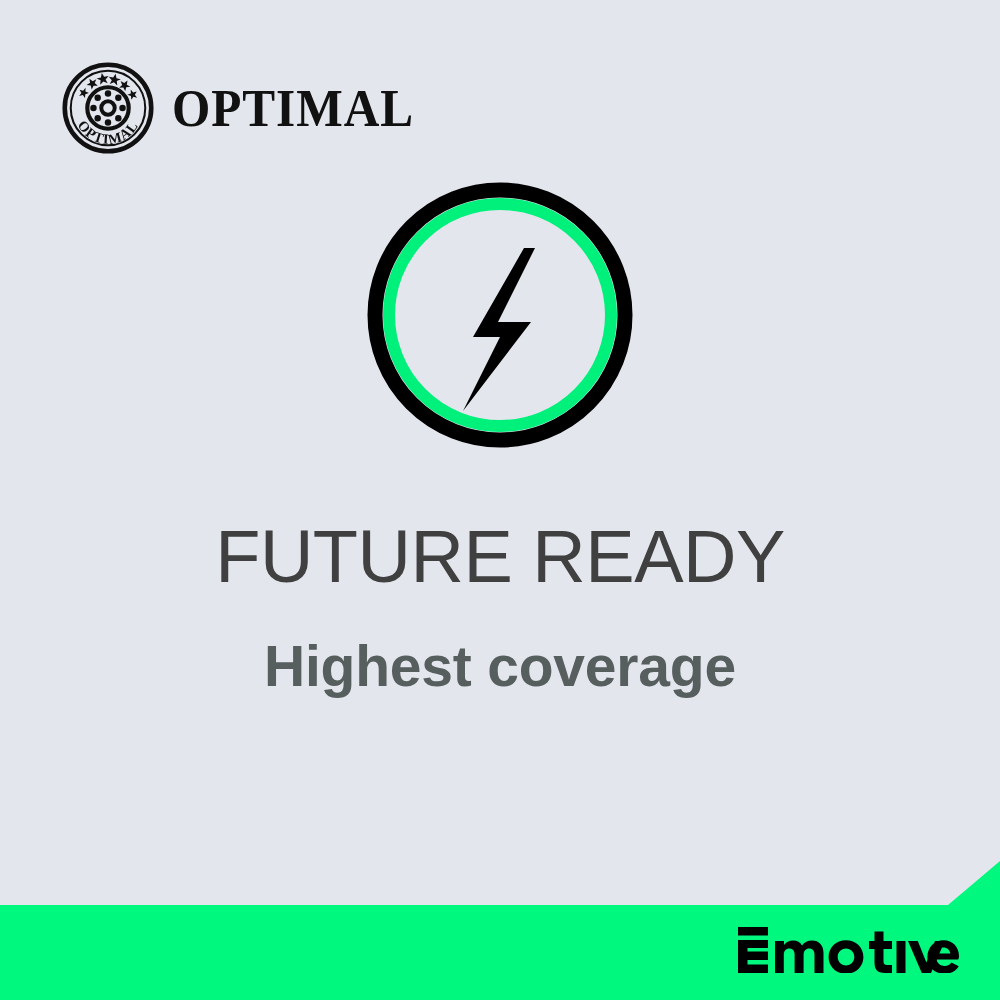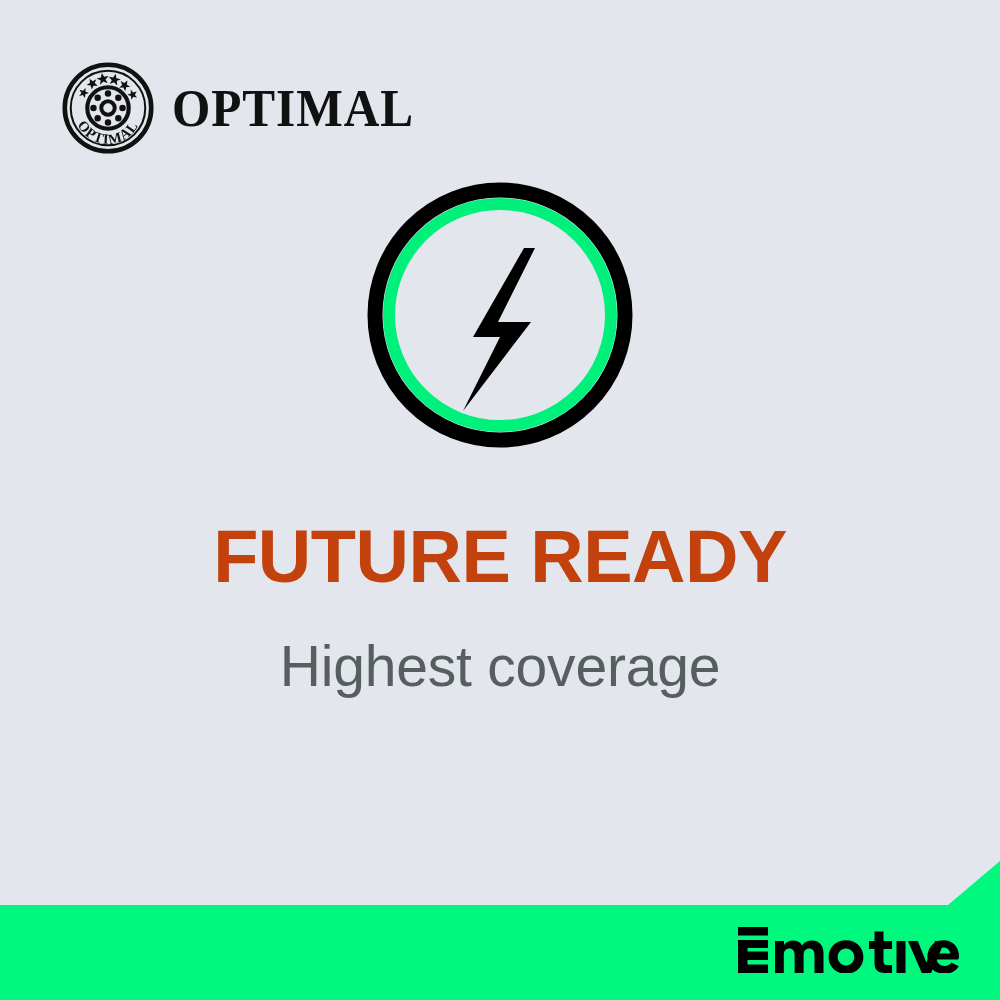--- a/index.html
+++ b/index.html
@@ -56,37 +56,37 @@
   .hero-icon svg { display: block; width: 100%; height: 100%; }
 
   
   .headline {
     position: absolute;
     left: 0;
     right: 0;
     top: 518px;
     text-align: center;
     font-size: 74px;
-    font-weight: bold;
+    font-weight: normal;
     letter-spacing: -0.5px;
-    color: #c2410c;
+    color: #404040;
     line-height: 1.05;
     white-space: nowrap;
   }
 
   
   .subhead {
     position: absolute;
     left: 0;
     right: 0;
     top: 632px;
     text-align: center;
     color: #565e5e;
     font-size: 57px;
-    font-weight: normal;
+    font-weight: bold;
     line-height: 1.20;
     letter-spacing: -0.2px;
   }
   .subhead .line { display: block; white-space: nowrap; }
 
   
   .footer-banner {
     position: absolute;
     left: 0;
     top: 861px;

